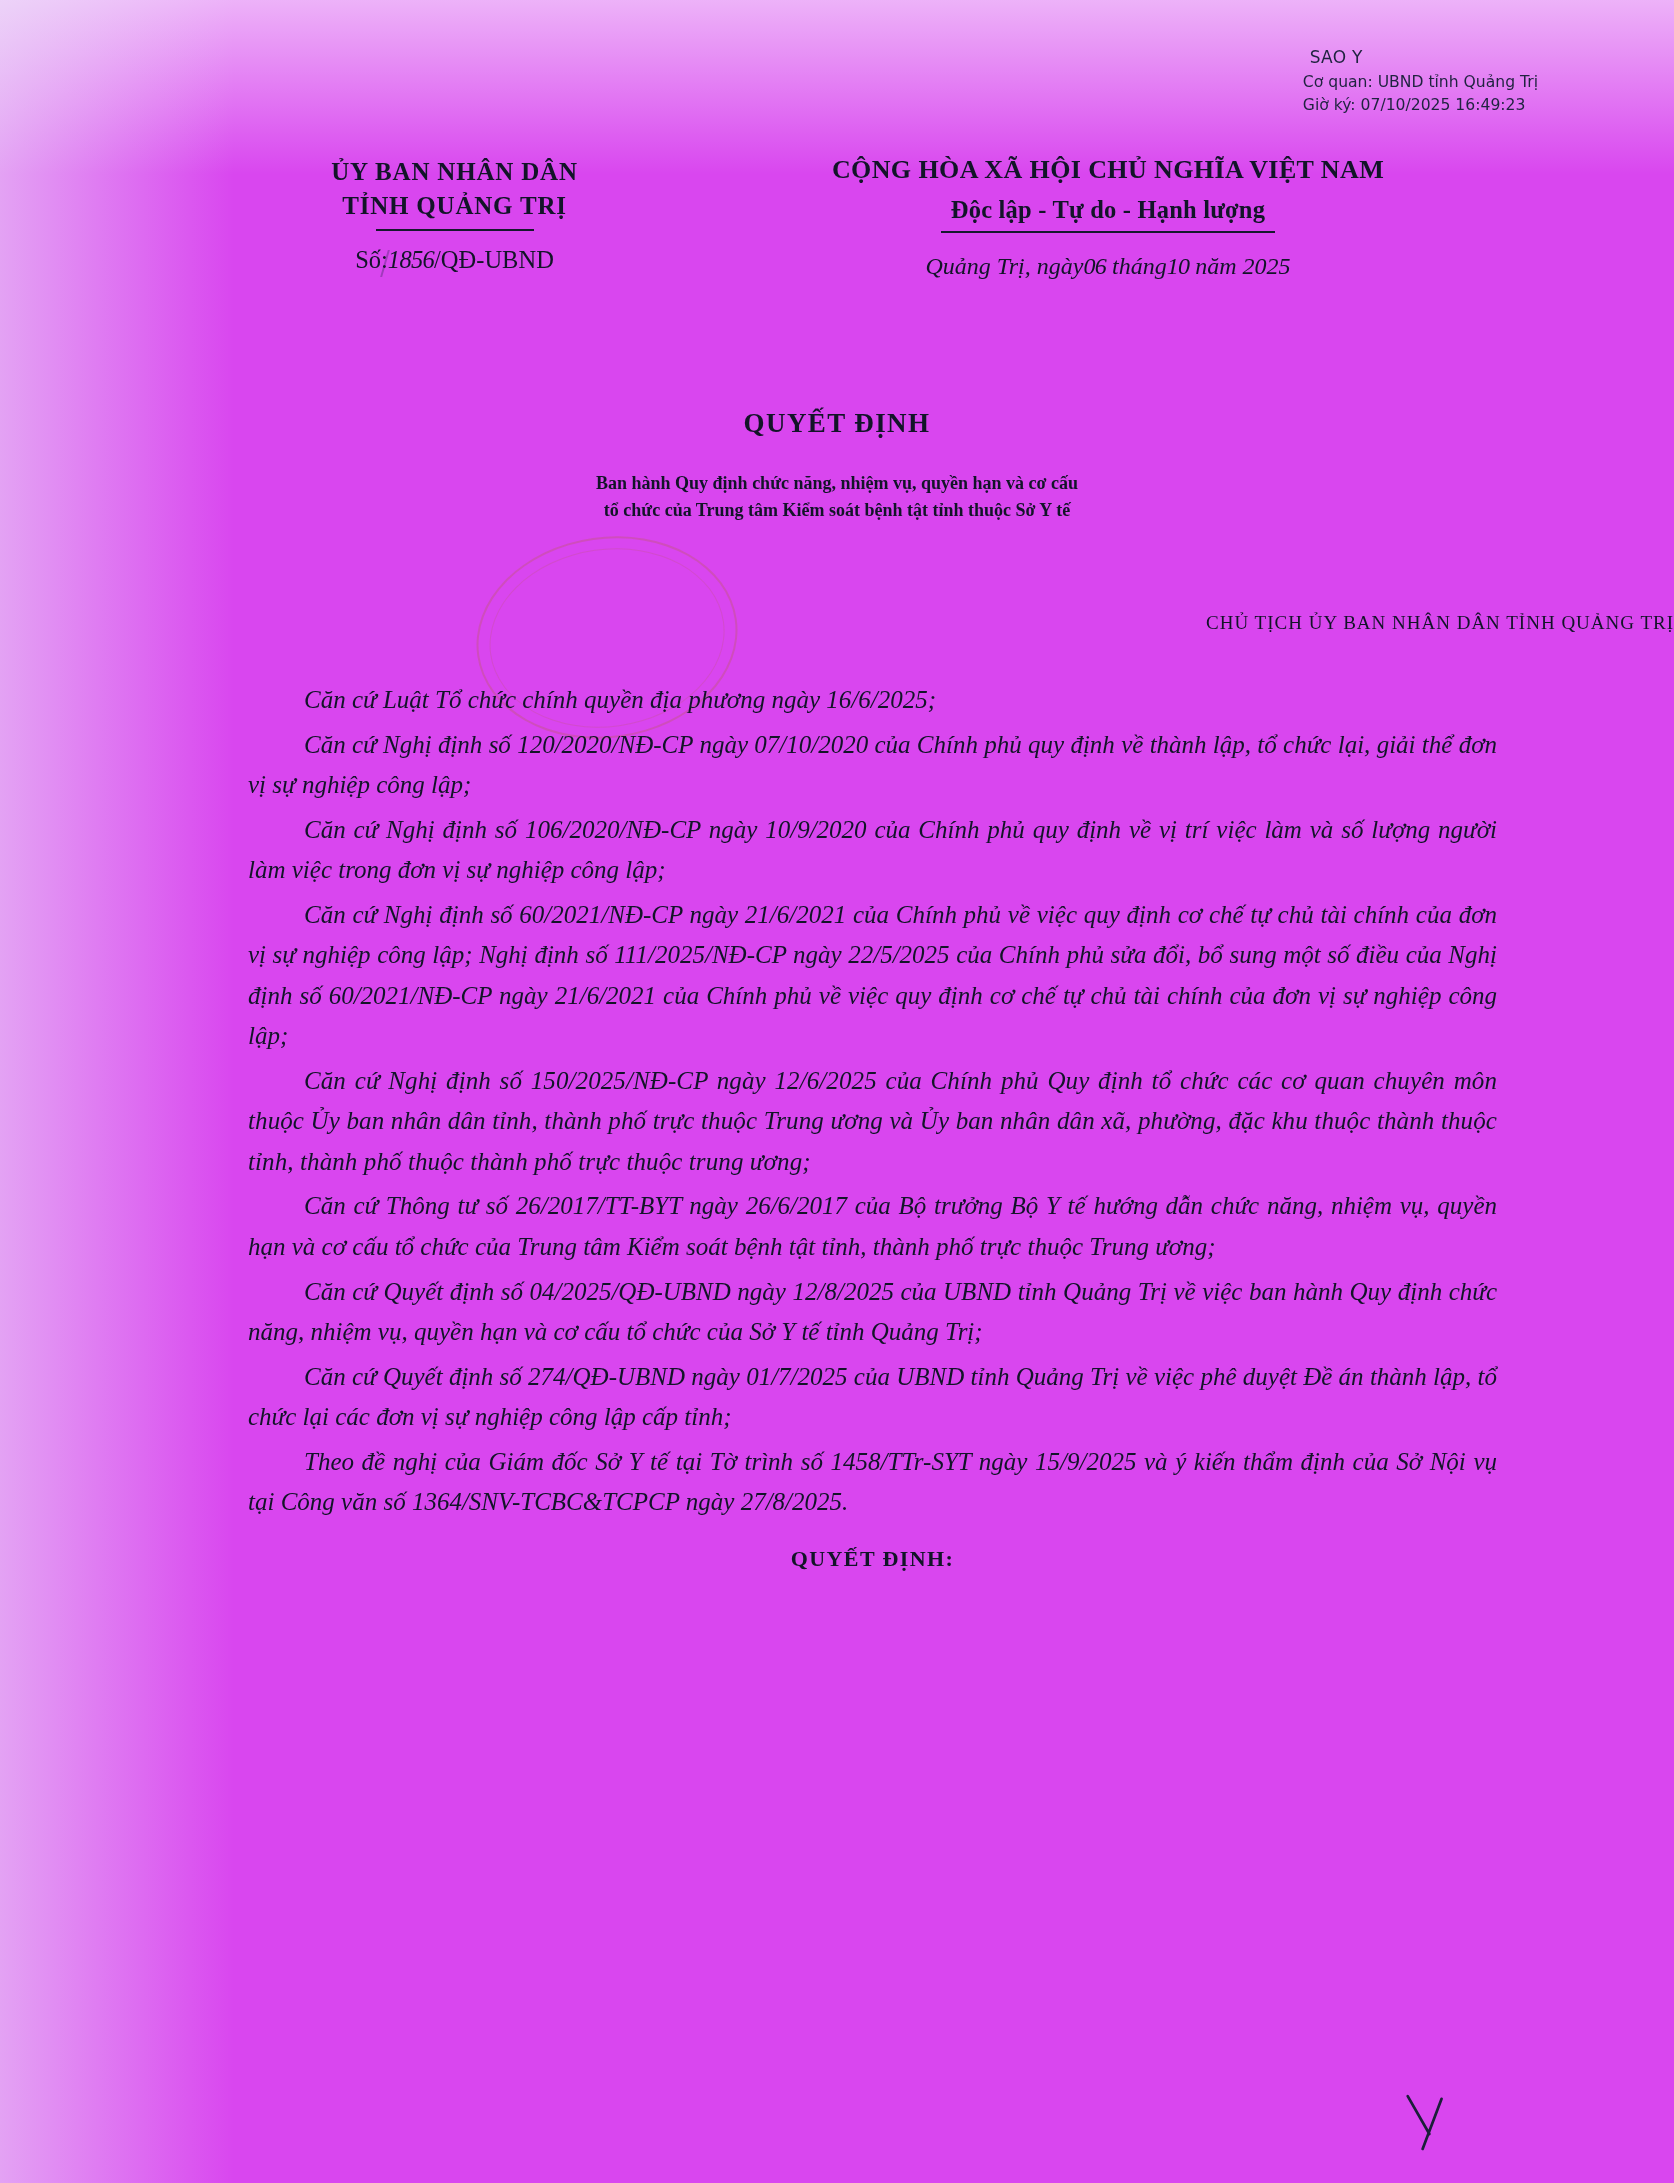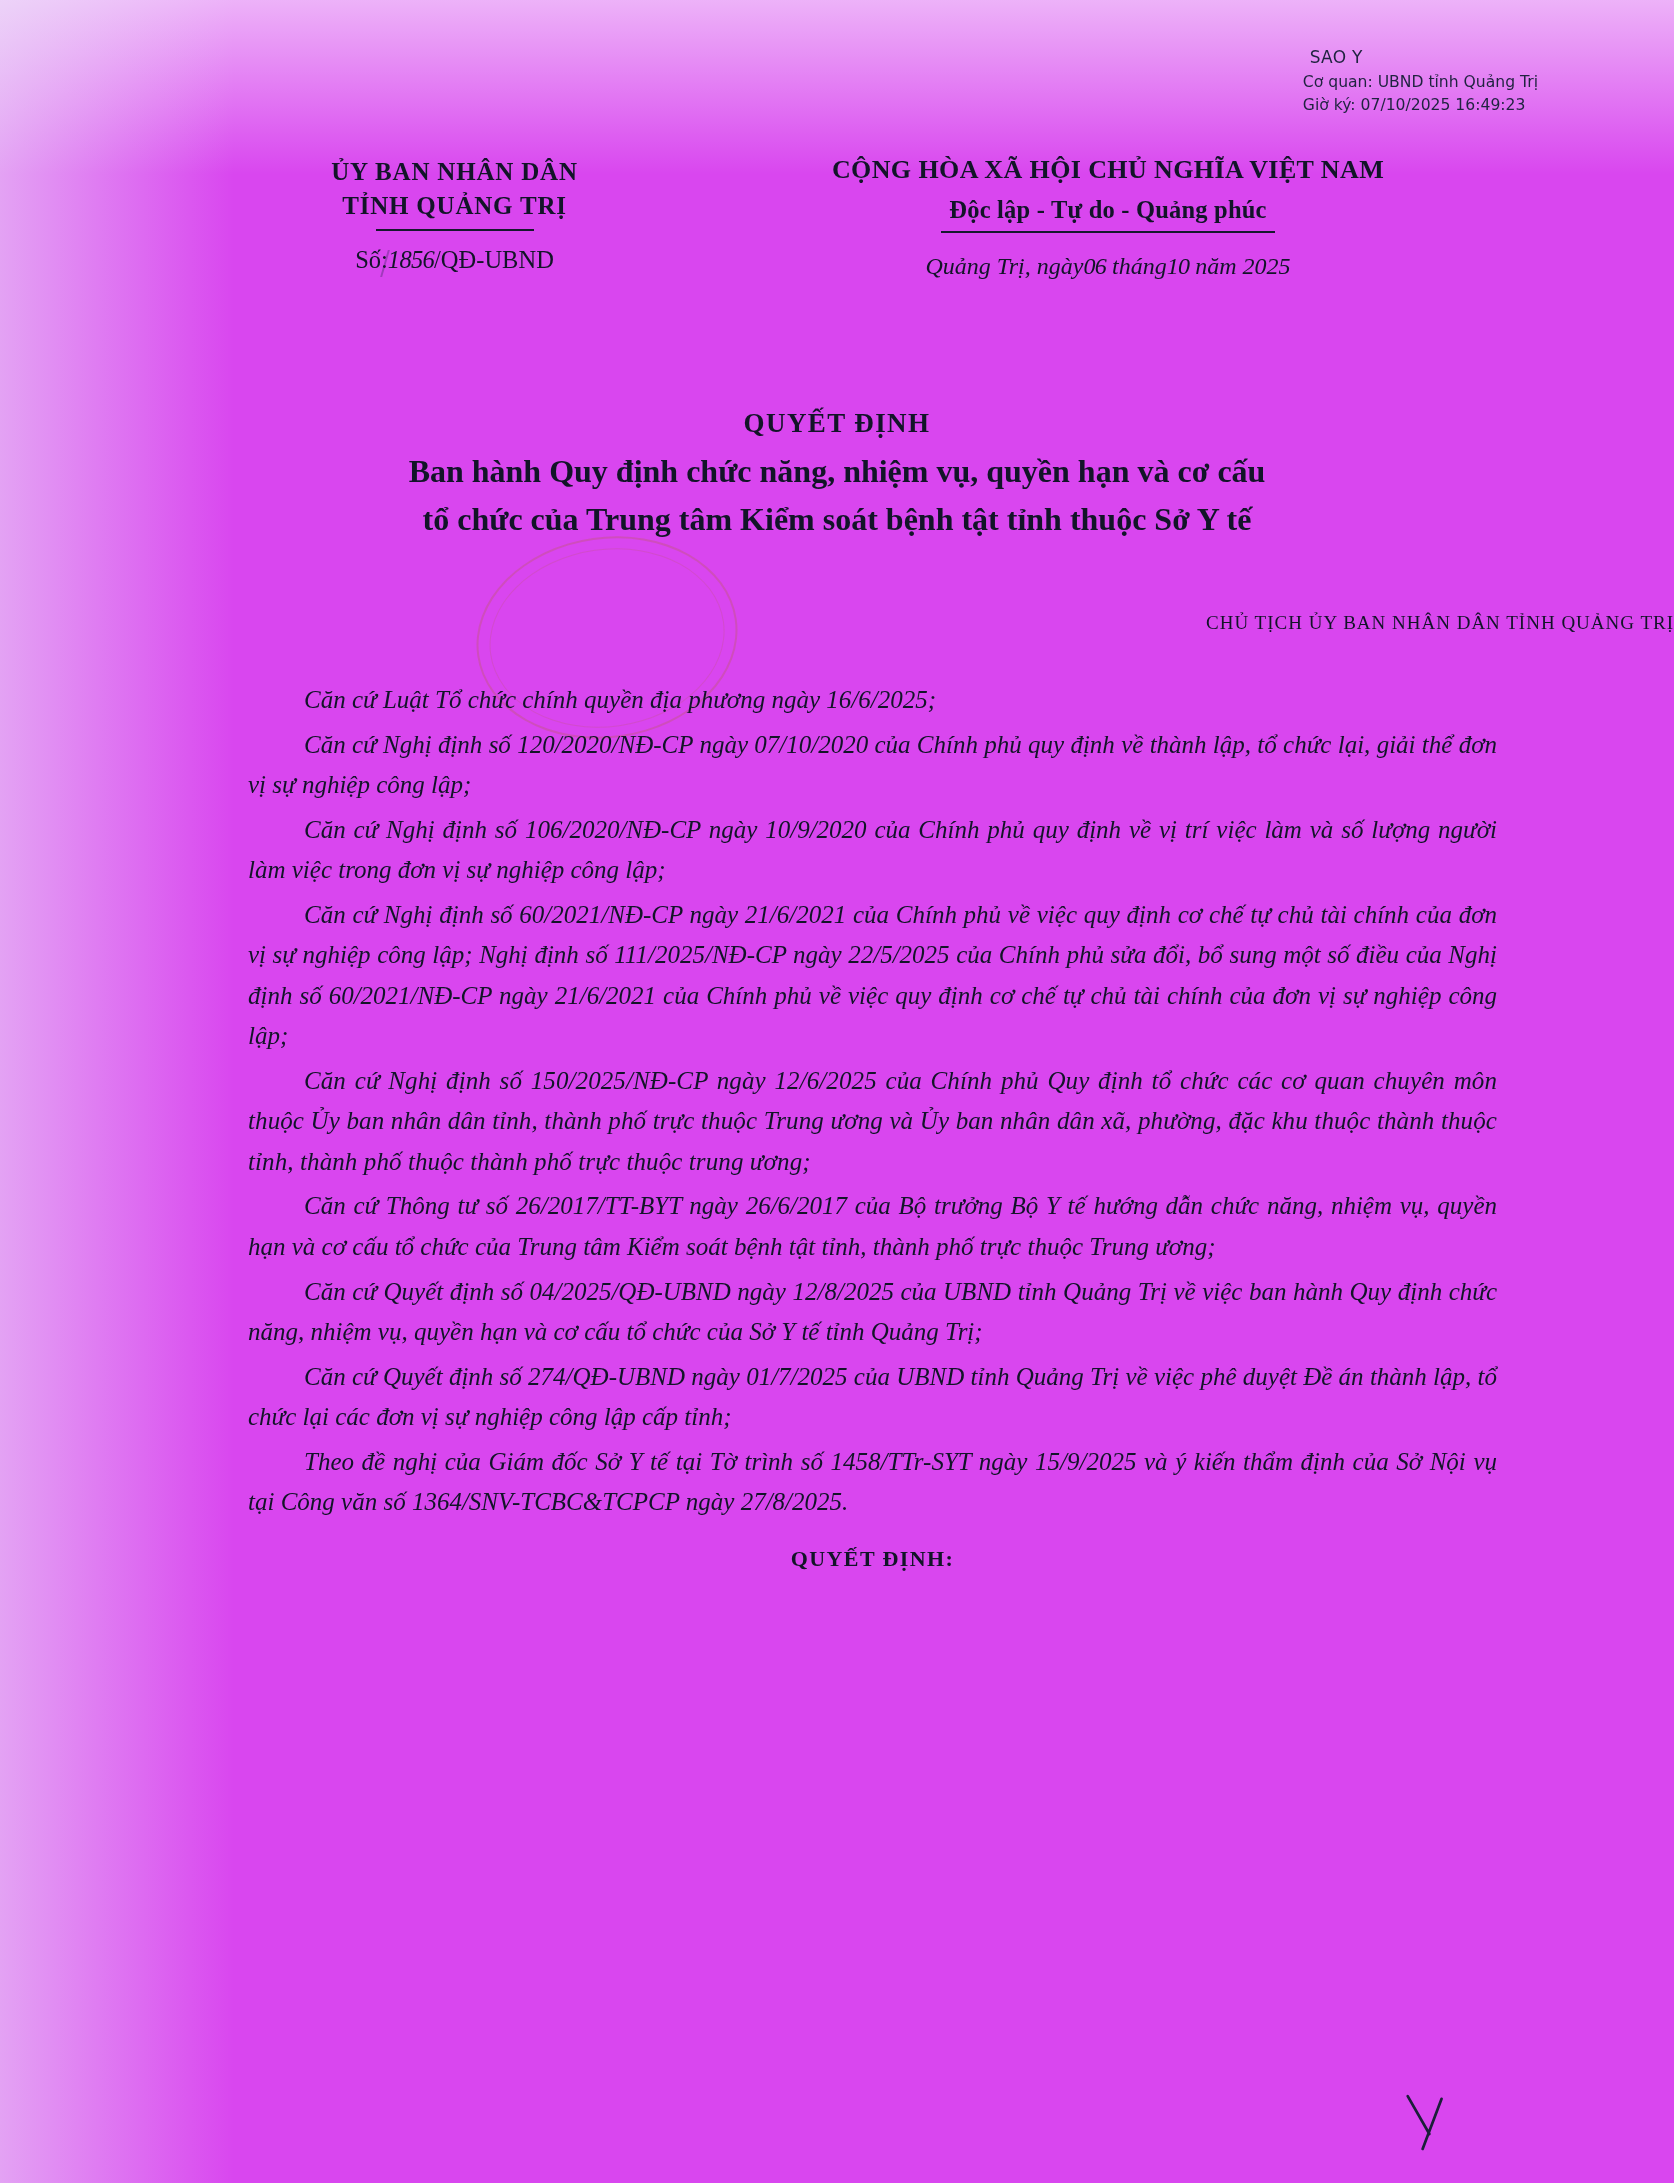--- a/index.html
+++ b/index.html
@@ -151,23 +151,23 @@
     right: 204px;
     text-align: center;
   }
   .doc-title {
     font-weight: bold;
     font-size: 27px;
     letter-spacing: 1.4px;
   }
   .doc-subtitle {
     font-weight: bold;
-    font-size: 32px;
+    font-size: 18px;
     line-height: 1.5;
-    margin-top: 8px;
+    margin-top: 31px;
   }
 
   .issuer {
     position: absolute;
     top: 612px;
     left: 0;
     right: 0;
     text-align: right;
     font-weight: normal;
     font-size: 19px;
@@ -261,21 +261,21 @@
       <div class="org-l1">ỦY BAN NHÂN DÂN</div>
       <div class="org-l2">TỈNH QUẢNG TRỊ</div>
       <div class="org-underline"></div>
       <div class="so-line">
         <span>Số:</span><span class="so-number">1856</span><span>/QĐ-UBND</span>
       </div>
     </div>
 
     <div class="nation-block">
       <div class="nation-l1">CỘNG HÒA XÃ HỘI CHỦ NGHĨA VIỆT NAM</div>
-      <div class="nation-l2">Độc lập - Tự do - Quảng phúc</div>
+      <div class="nation-l2">Độc lập - Tự do - Hạnh lượng</div>
       <div class="nation-underline"></div>
       <div class="date-line">
         <span>Quảng Trị, ngày</span><span class="ink">06</span>
         <span>tháng</span><span class="ink">10</span>
         <span>năm 2025</span>
       </div>
     </div>
   </div>
 
   <div class="title-block">

